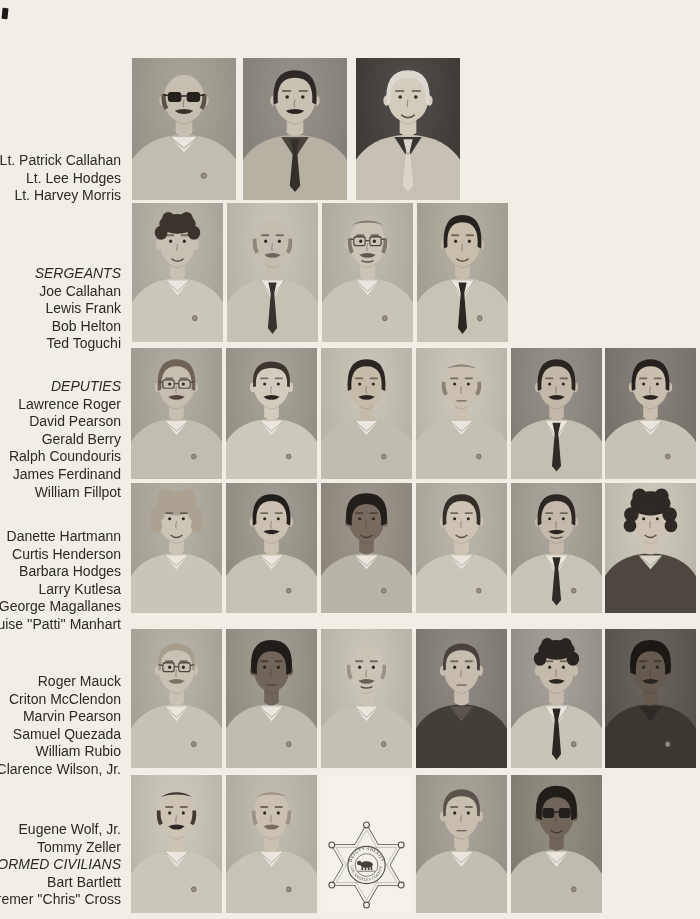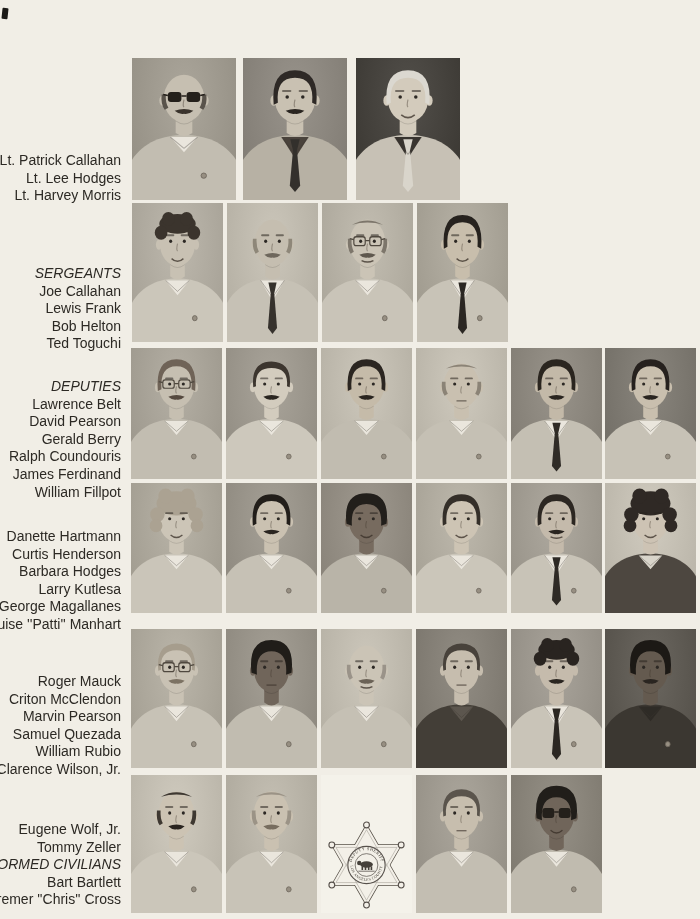--- a/index.html
+++ b/index.html
@@ -42,21 +42,21 @@
       </div>
       <div class="name-block" style="top: 265px; text-align: right;">
         <div class="name-line heading">SERGEANTS</div>
         <div class="name-line">Joe Callahan</div>
         <div class="name-line">Lewis Frank</div>
         <div class="name-line">Bob Helton</div>
         <div class="name-line">Ted Toguchi</div>
       </div>
       <div class="name-block" style="top: 378px;">
         <div class="name-line heading">DEPUTIES</div>
-        <div class="name-line">Lawrence Belt</div>
+        <div class="name-line">Lawrence Roger</div>
         <div class="name-line">David Pearson</div>
         <div class="name-line">Gerald Berry</div>
         <div class="name-line">Ralph Coundouris</div>
         <div class="name-line">James Ferdinand</div>
         <div class="name-line">William Fillpot</div>
       </div>
       <div class="name-block" style="top: 528px;">
         <div class="name-line">Danette Hartmann</div>
         <div class="name-line">Curtis Henderson</div>
         <div class="name-line">Barbara Hodges</div>

